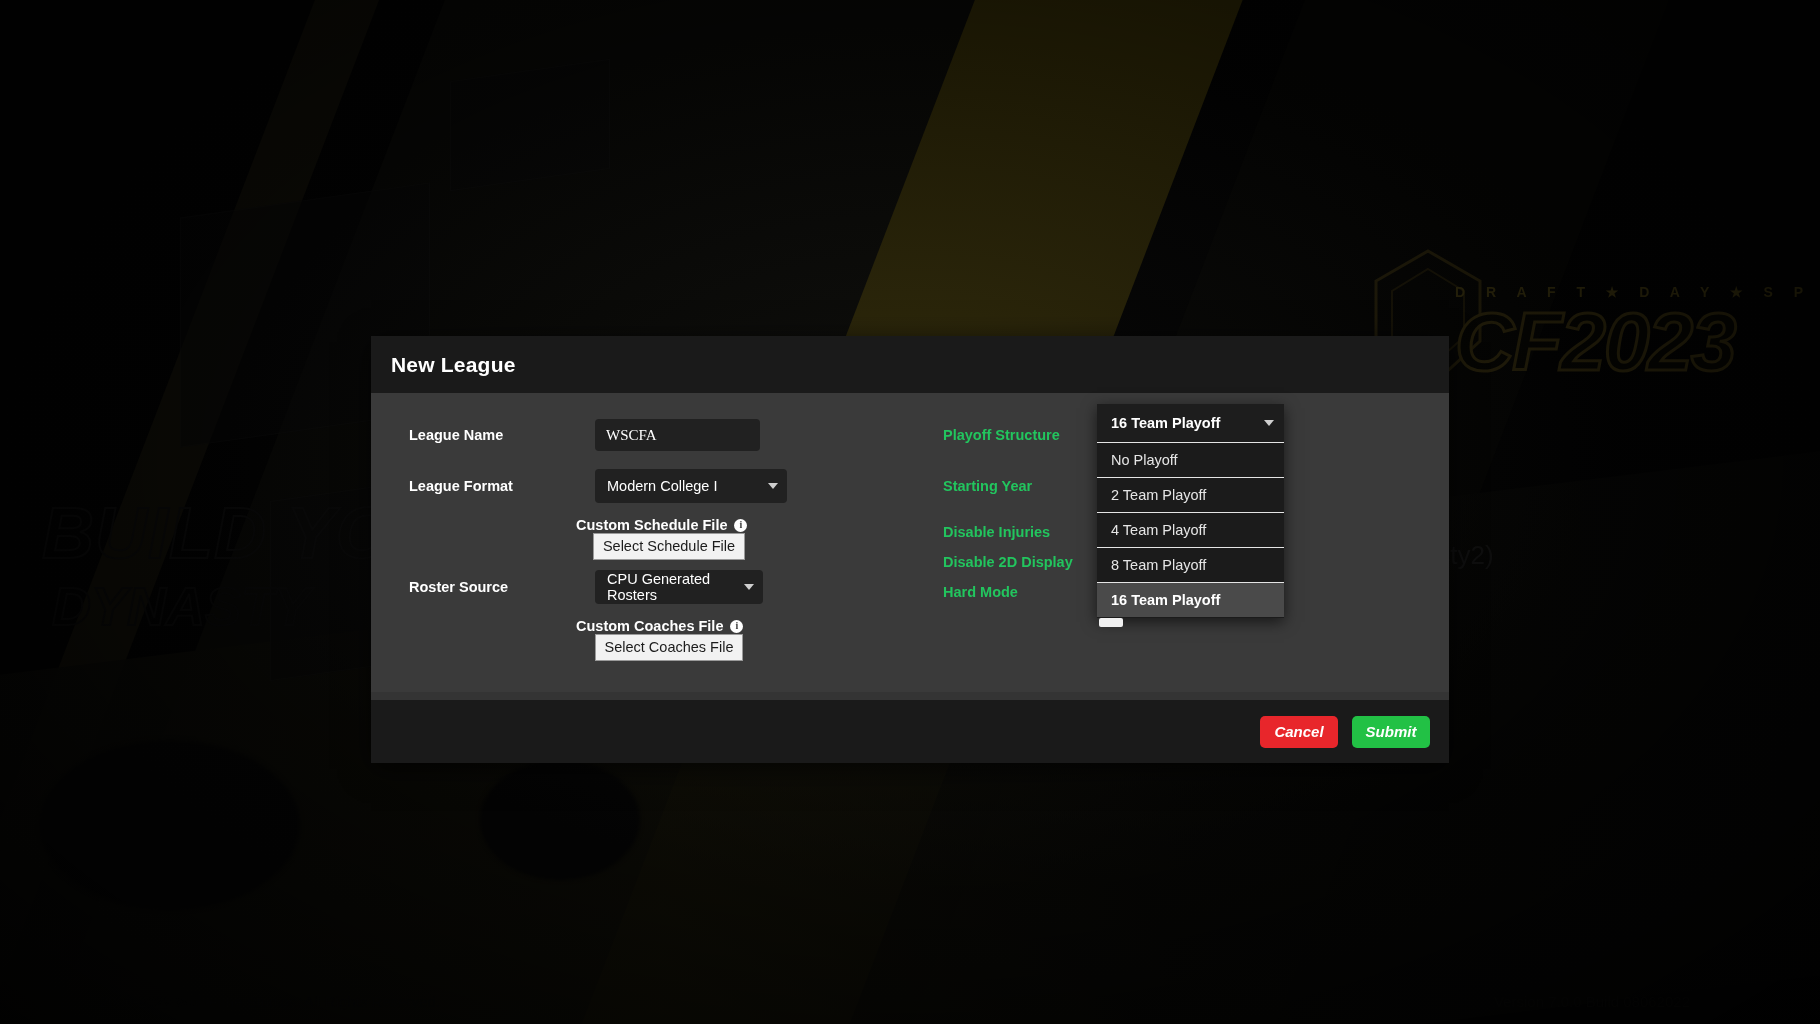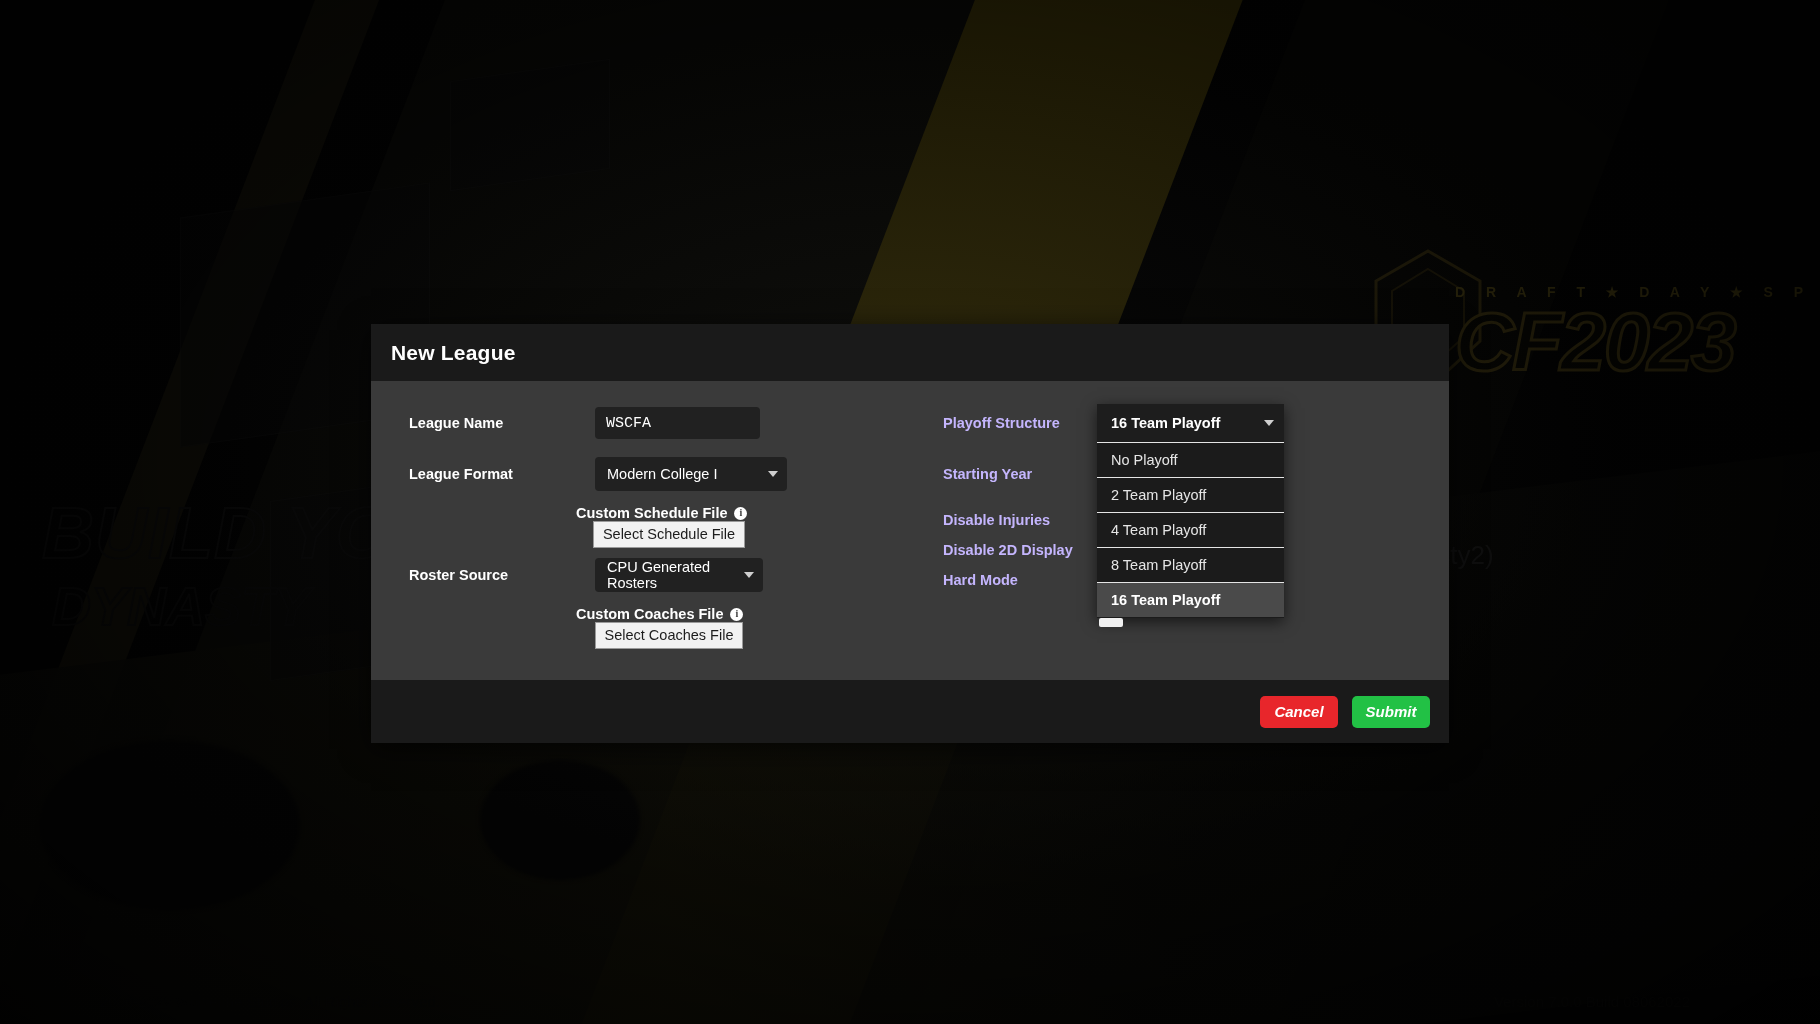--- a/index.html
+++ b/index.html
@@ -141,21 +141,21 @@
     position: absolute;
     background: #060606;
     border-radius: 50%;
     filter: blur(2px);
   }
 
   
   .modal {
     position: absolute;
     left: 371px;
-    top: 324px;
+    top: 336px;
     width: 1078px;
     background: #343434;
     box-shadow: 0 6px 28px rgba(0,0,0,.7);
     z-index: 20;
   }
 
   .modal-header {
     height: 57px;
     background: #1a1a1a;
     display: flex;
@@ -215,21 +215,21 @@
   }
 
   .text-input {
     width: 165px;
     height: 32px;
     background: #212121;
     border: none;
     border-radius: 4px;
     color: #ffffff;
     font-size: 15px;
-    font-family: Liberation Mono, monospace;
+    font-family: Liberation Serif, serif;
     padding: 12px 11px;
     outline: none;
   }
 
   .select-box {
     height: 34px;
     background: #212121;
     border-radius: 4px;
     display: flex;
     align-items: center;
@@ -258,21 +258,21 @@
     font-size: 14.5px;
     font-family: "Liberation Sans", sans-serif;
     padding: 4px 9px;
     cursor: pointer;
     line-height: 1.15;
   }
 
   .right-label {
     width: 186px;
     flex: none;
-    color: #c4b5fd;
+    color: #22c55e;
     font-size: 14.5px;
     font-weight: 700;
   }
 
   
   .dropdown-open {
     position: absolute;
     left: 1097px;
     top: 404px;
     width: 187px;
@@ -319,20 +319,21 @@
 
   
   .modal-footer {
     background: #1a1a1a;
     height: 63px;
     display: flex;
     align-items: center;
     justify-content: flex-end;
     padding-right: 19px;
     gap: 14px;
+    margin-top: 8px;
   }
   .btn {
     width: 78px;
     height: 32px;
     border: none;
     border-radius: 5px;
     color: #ffffff;
     font-size: 15px;
     font-weight: 700;
     font-style: italic;

